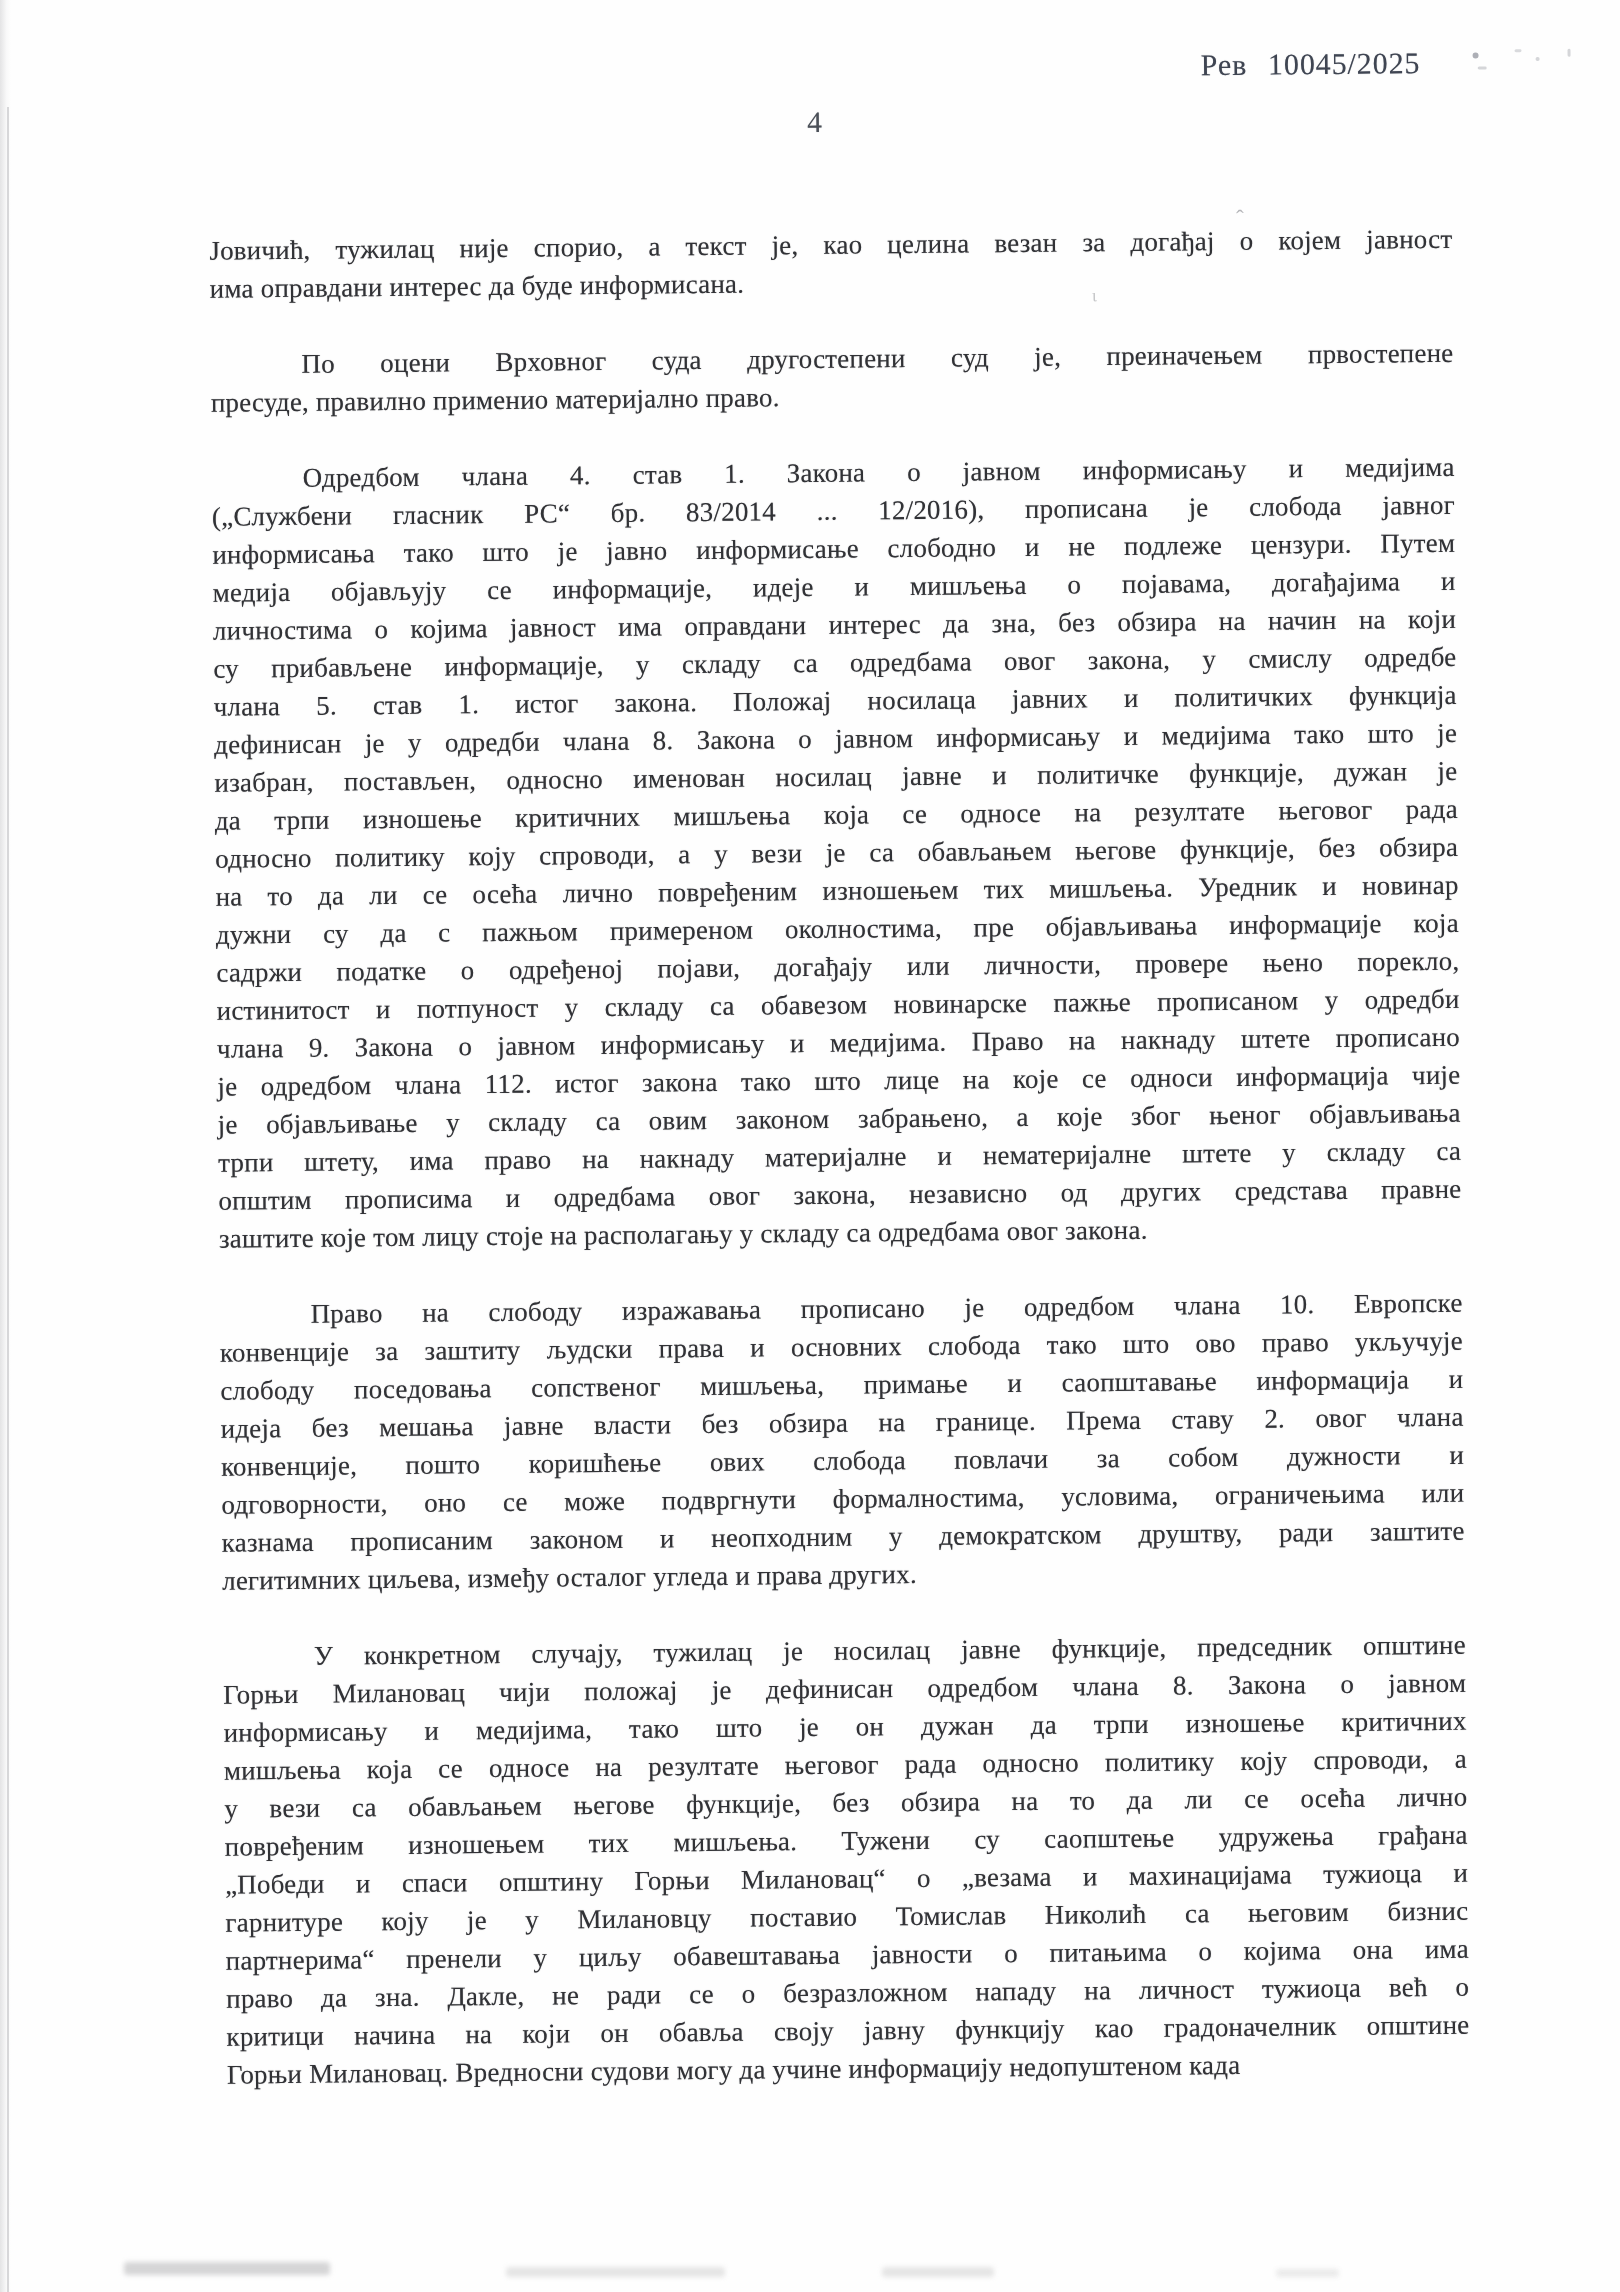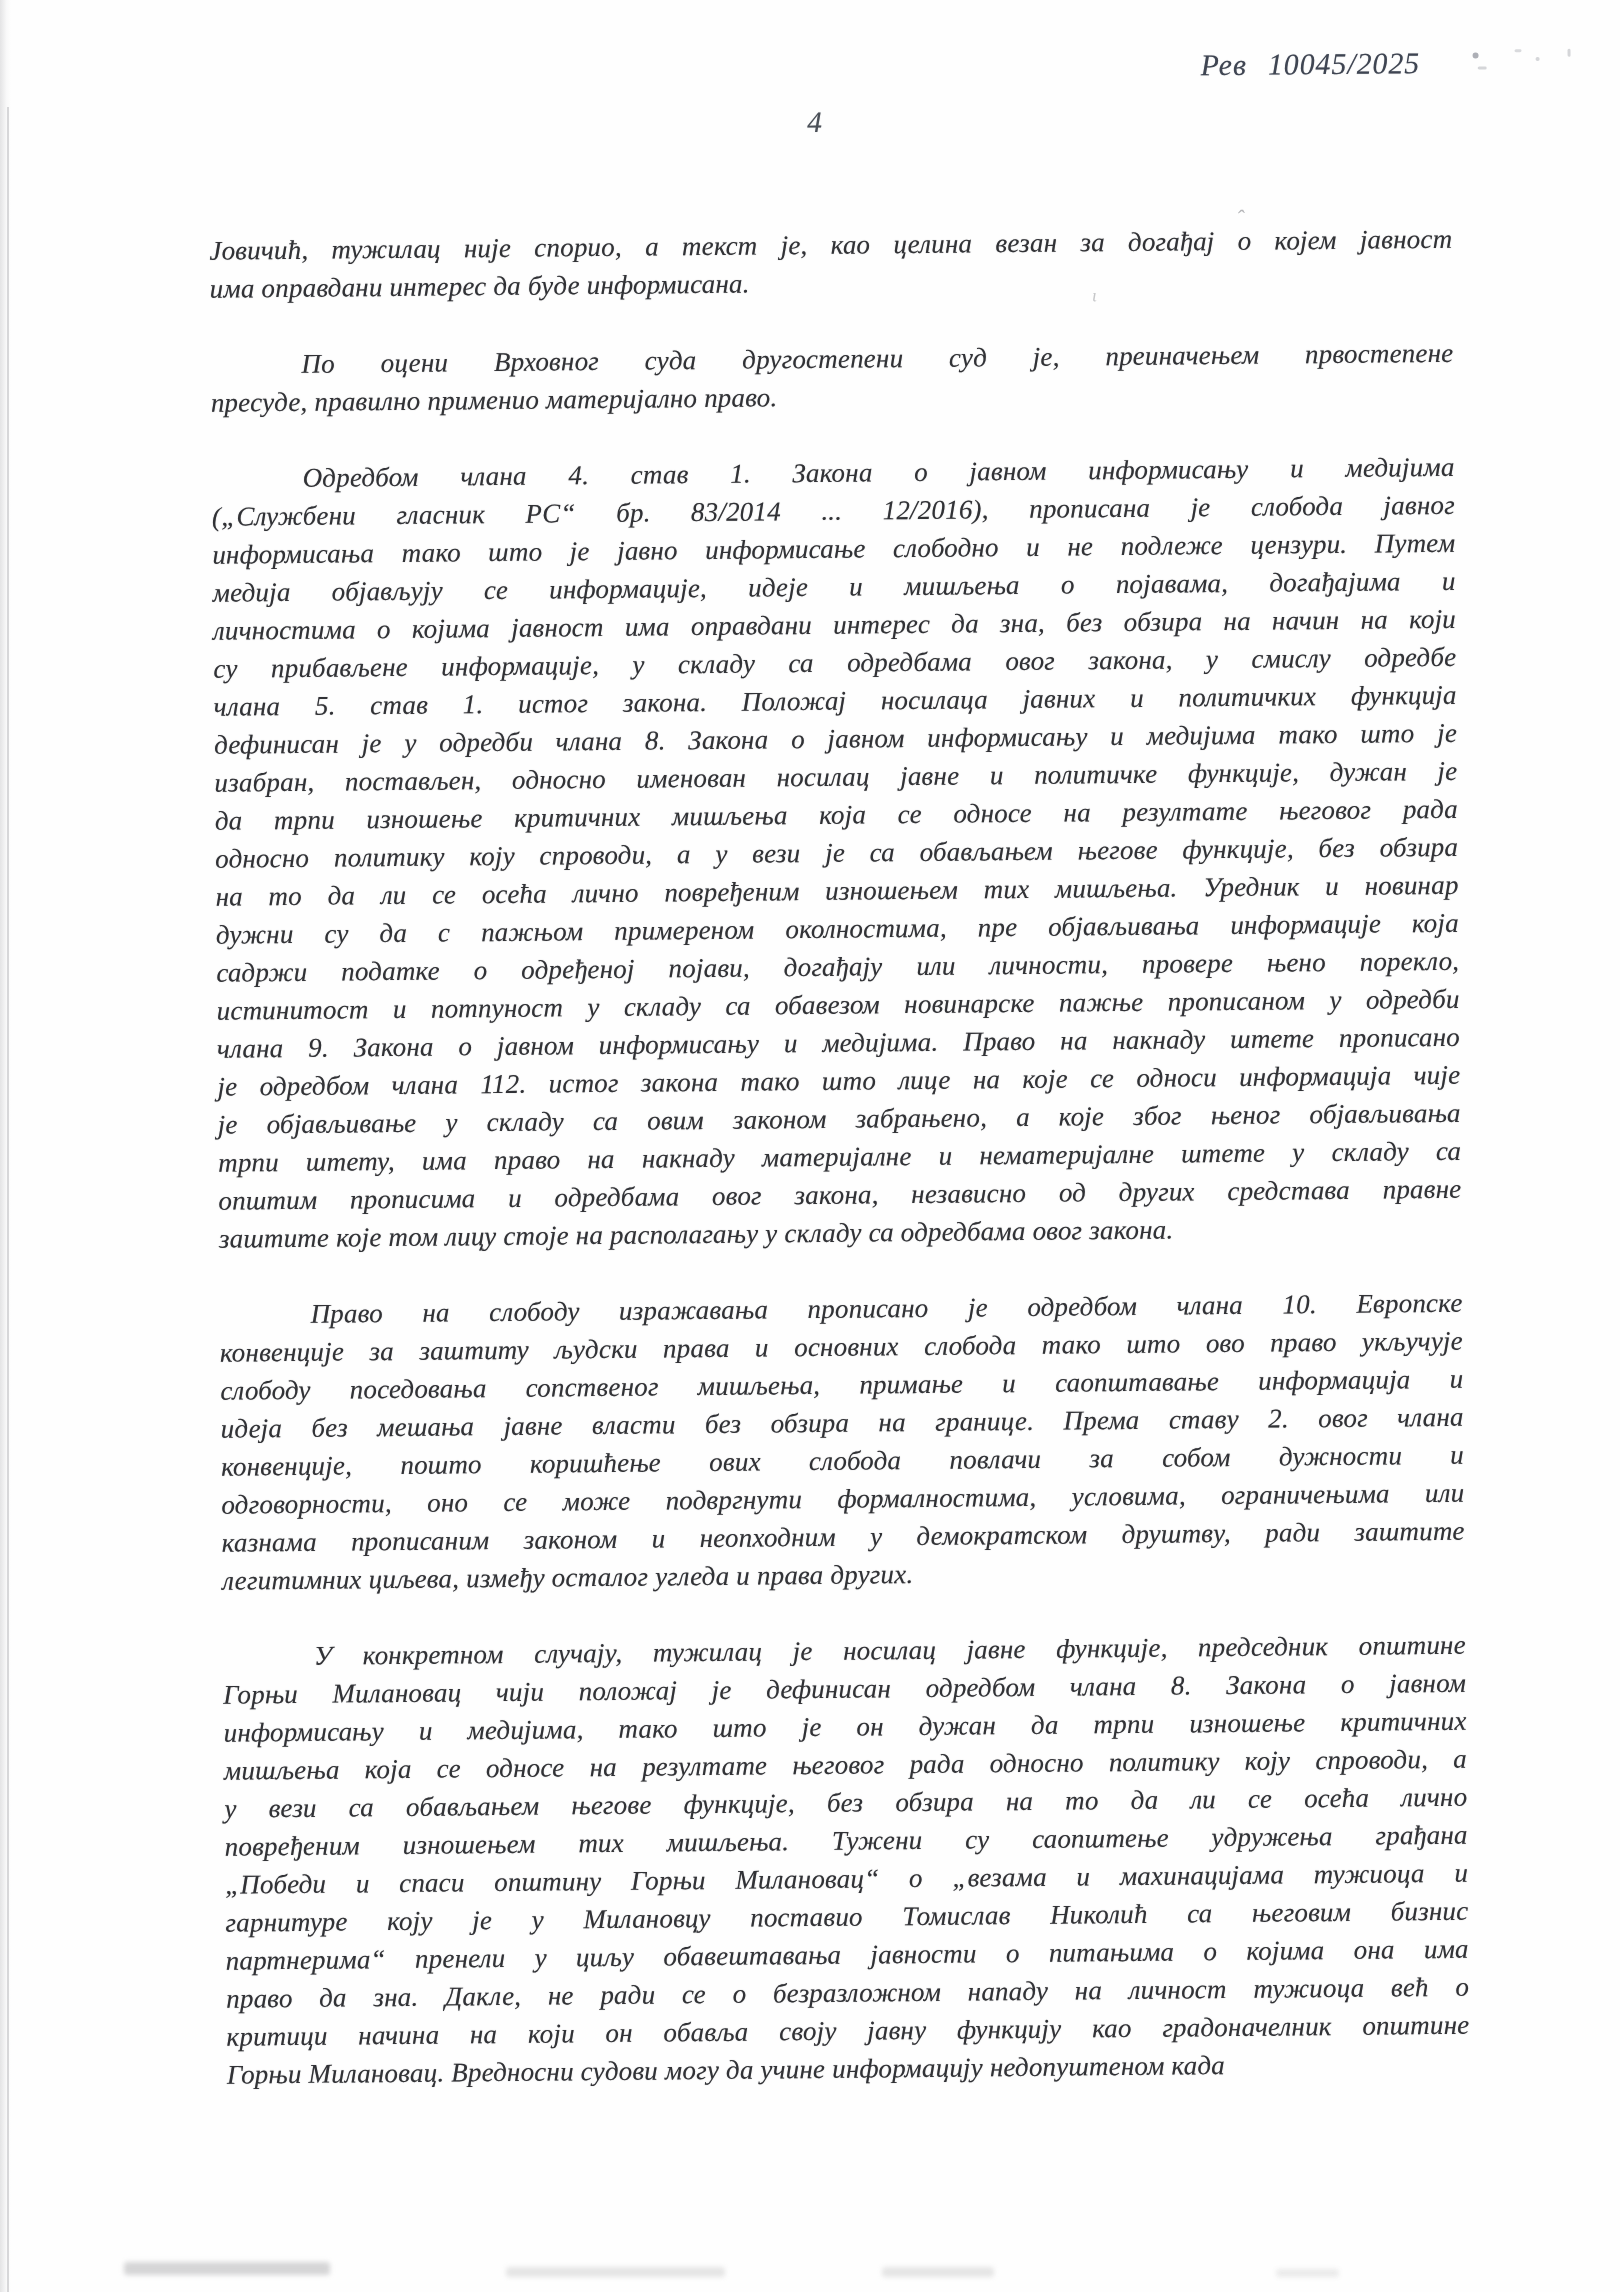--- a/index.html
+++ b/index.html
@@ -11,21 +11,20 @@
     width: 1620px;
     height: 2293px;
     position: relative;
     overflow: hidden;
     font-family: "Liberation Serif", serif;
   }
   .page {
     position: absolute;
     inset: 0;
     background: #fefefe;
-    font-style: italic;
   }
   
   .scan-rot {
     position: absolute;
     inset: 0;
     transform: rotate(-0.55deg);
     transform-origin: 50% 50%;
   }
   .case-ref {
     position: absolute;

